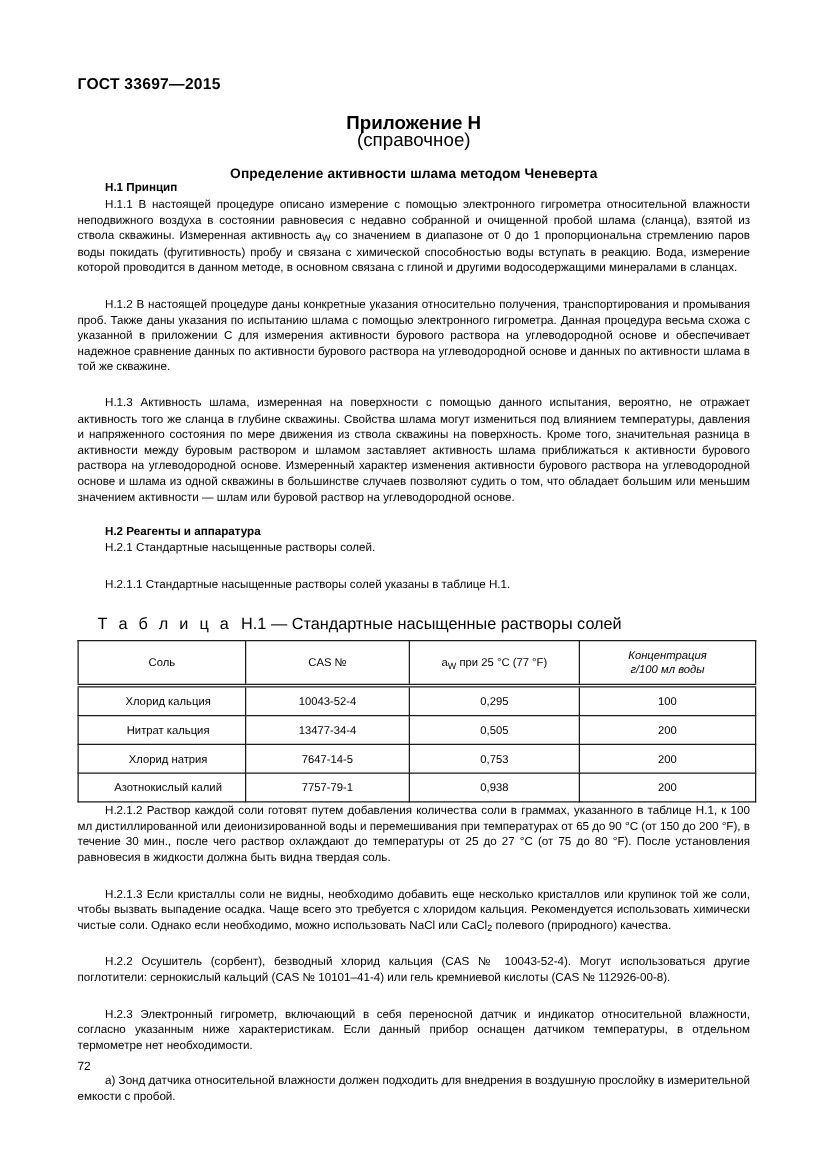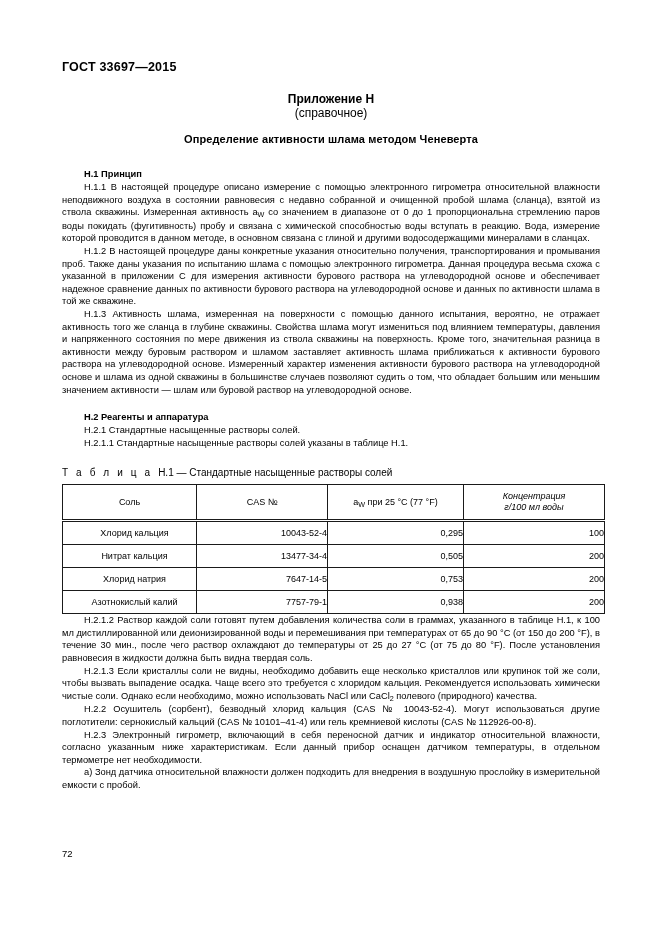--- a/index.html
+++ b/index.html
@@ -30,61 +30,61 @@
     letter-spacing: 0.2px;
   }
   .content {
     position: absolute;
     left: 62px;
     top: 88px;
     width: 538px;
   }
   .annex-block {
     text-align: center;
-    font-size: 12px;
+    font-size: 15px;
     line-height: 14px;
     margin-top: 4px;
   }
   .annex-title {
     font-weight: bold;
   }
   .annex-sub {
     font-weight: normal;
   }
   .doc-title {
     text-align: center;
     font-weight: bold;
     font-size: 11px;
     margin-top: 13px;
     letter-spacing: 0.1px;
   }
   .section-head {
     font-weight: bold;
     font-size: 9.3px;
-    margin-top: 24px;
     margin-bottom: 2px;
     text-indent: 22px;
   }
   .section-head.tight {
     margin-top: 16px;
   }
   p.para {
     font-size: 9.3px;
     line-height: 12.6px;
     text-align: justify;
     text-indent: 22px;
     margin: 0;
     hyphens: manual;
   }
-  p.para.nogap { margin-top: 0; }
+  p.para.nogap { margin-top: 16px; }
   .sub { vertical-align: baseline; font-size: 7.2px; position: relative; top: 2px; }
   .table-caption {
-    font-size: 10px;
+    font-size: 13px;
     margin-top: 18px;
     margin-bottom: 6px;
+    margin-left: 16px;
   }
   .table-caption .sp {
     letter-spacing: 2.6px;
   }
   table.salts {
     border-collapse: collapse;
     width: 538px;
     font-size: 9px;
     table-layout: fixed;
   }
@@ -96,21 +96,21 @@
     font-weight: normal;
     text-align: center;
     height: 34px;
     line-height: 11.5px;
     vertical-align: middle;
     border-bottom: 3px double #1a1a1a;
   }
   table.salts tbody td {
     height: 22px;
     vertical-align: middle;
-    text-align: right;
+    text-align: center;
   }
   table.salts tbody td.salt-name {
     text-align: center;
     padding-left: 10px;
   }
   .col-salt { width: 133px; }
   .col-cas { width: 130px; margin-left: 37px; }
   .col-aw { width: 135px; }
   .col-conc { width: 140px; font-style: italic; }
   .after-table {

